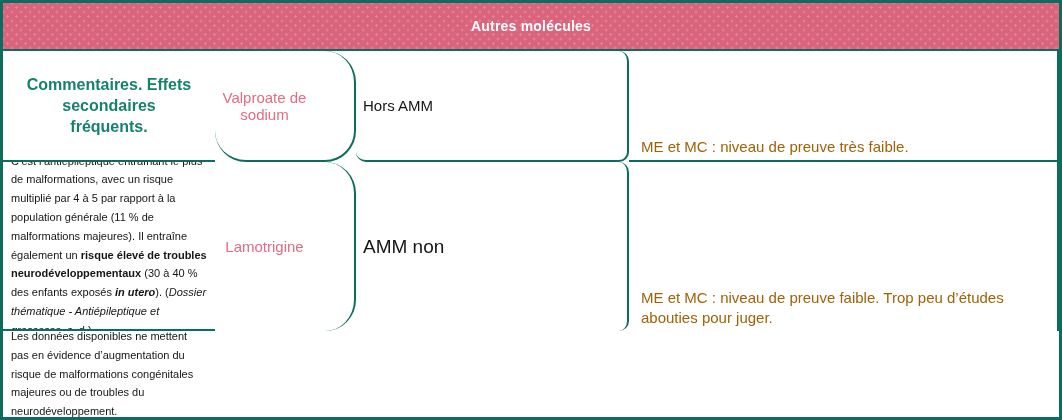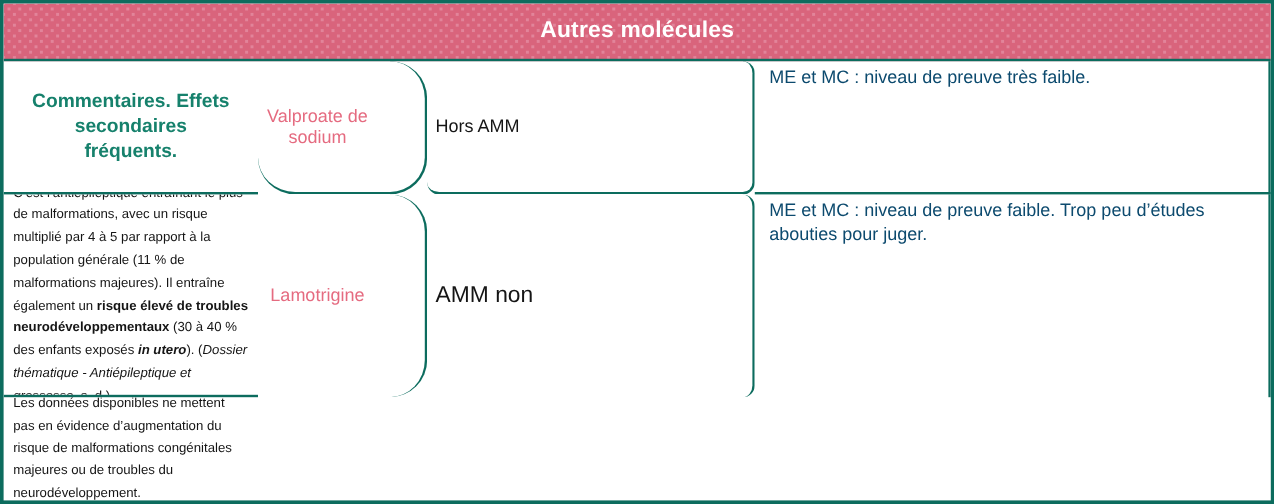--- a/index.html
+++ b/index.html
@@ -23,21 +23,21 @@
       radial-gradient(circle, #e2849a 1.2px, transparent 1.4px),
       radial-gradient(circle, #e2849a 1.2px, transparent 1.4px);
     background-size: 9px 9px;
     background-position: 0 0, 4.5px 4.5px;
     display: flex;
     align-items: center;
     justify-content: center;
   }
   .title-bar .title-text {
     color: #ffffff;
-    font-size: 19px;
+    font-size: 14px;
     font-weight: bold;
     letter-spacing: 0.2px;
   }
 
   .grid {
     display: grid;
     grid-template-columns: 212px 141px 273px 1fr;
     grid-template-rows: 111px 169px 1fr;
     height: 366px;
     width: 100%;
@@ -80,22 +80,22 @@
     justify-content: flex-start;
     color: #151515;
     font-size: 15px;
     padding-left: 7px;
     border-radius: 10px;
   }
   .cell-amm.amm-large { font-size: 19px; }
 
   .cell-niveau {
     display: flex;
-    align-items: flex-start;
-    color: #0c4a6e;
+    align-items: flex-end;
+    color: #a16207;
     font-size: 15px;
     line-height: 1.3;
     padding: 4px 10px 4px 12px;
   }
 
   .cell-comment {
     display: flex;
     align-items: center;
     color: #151515;
     font-size: 11px;

